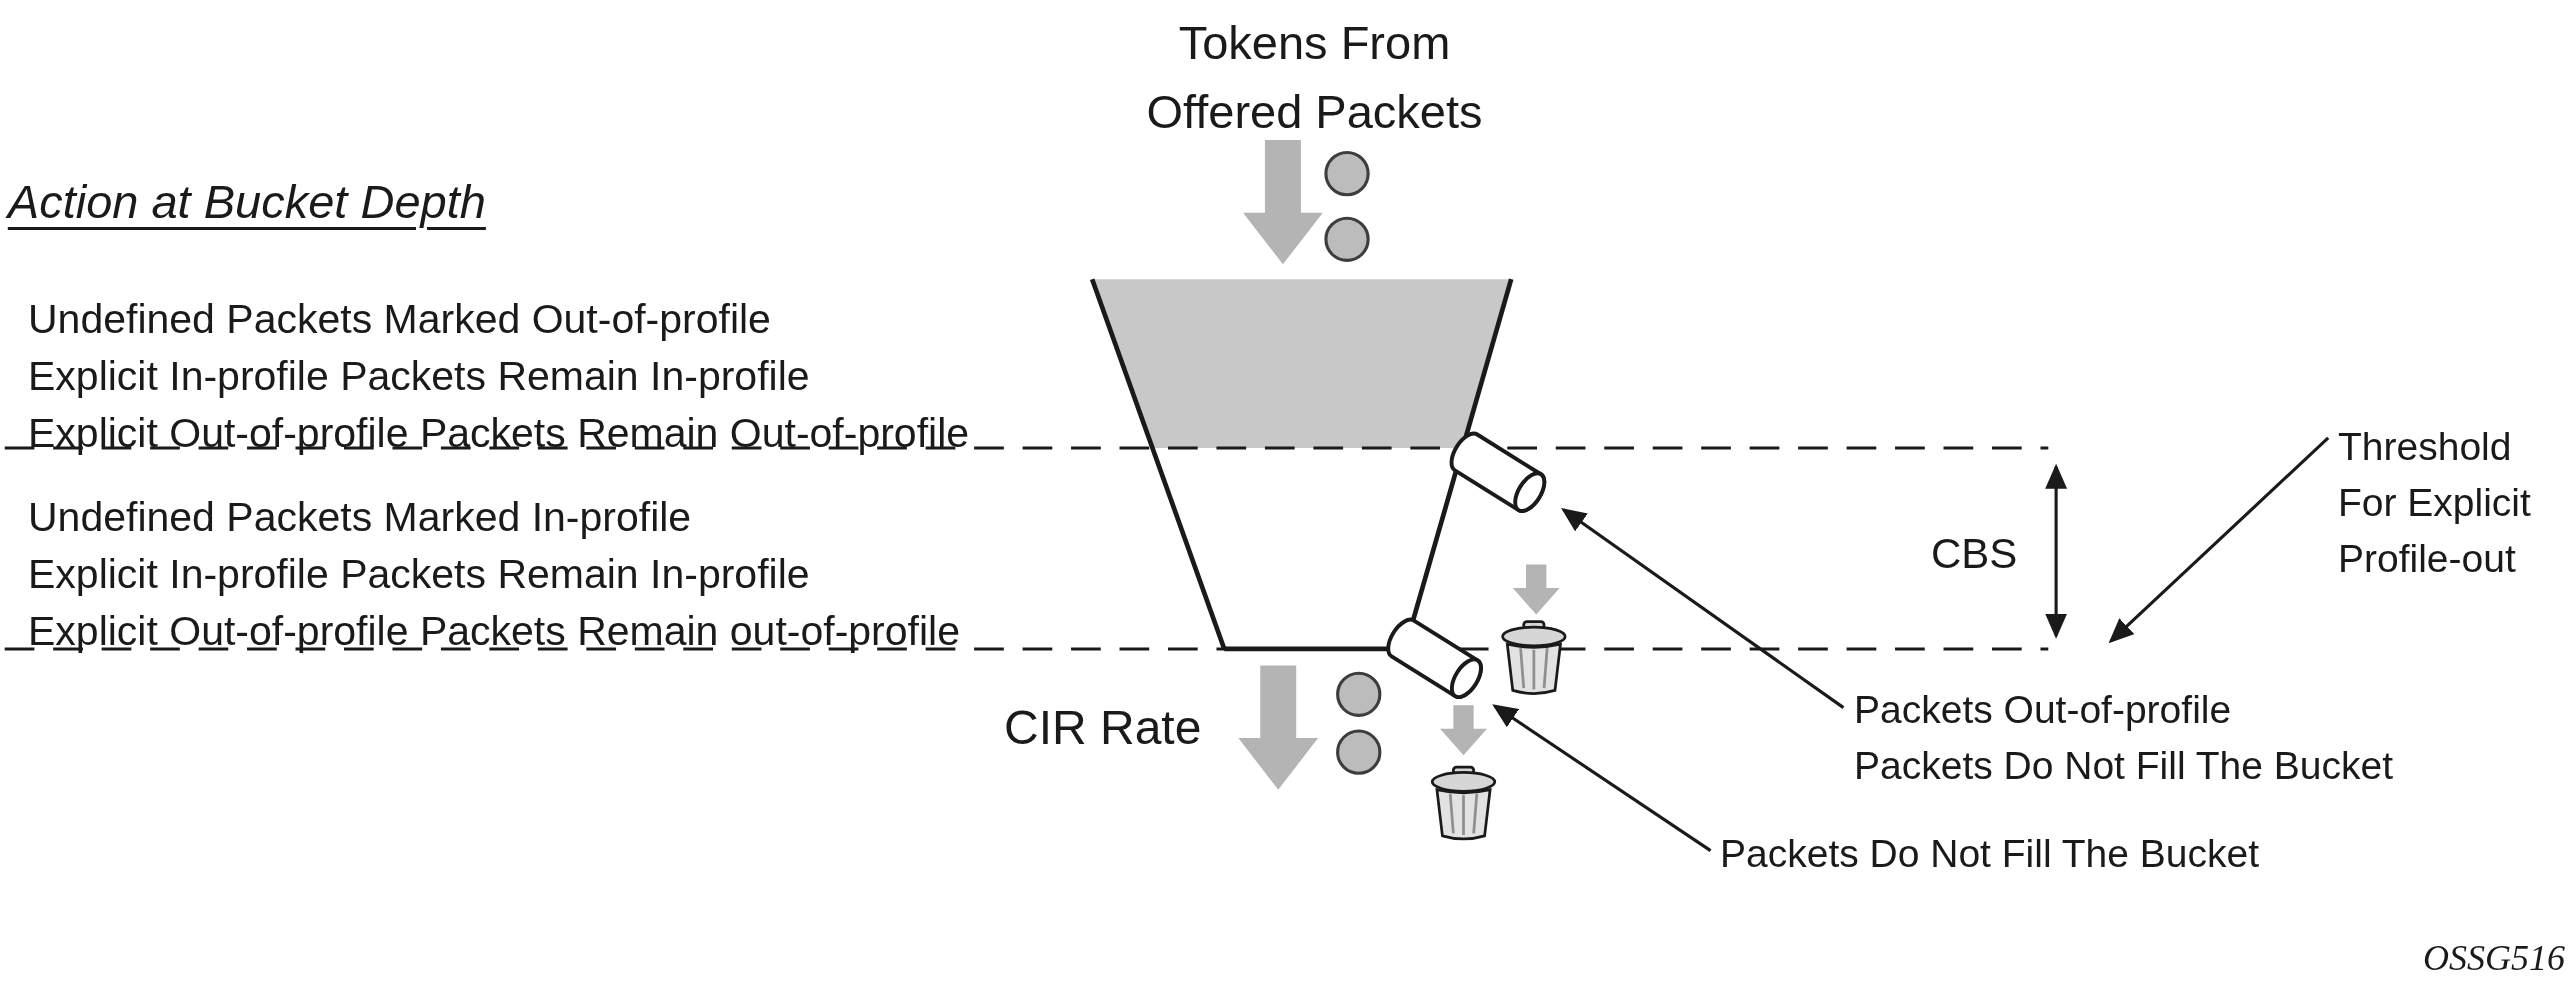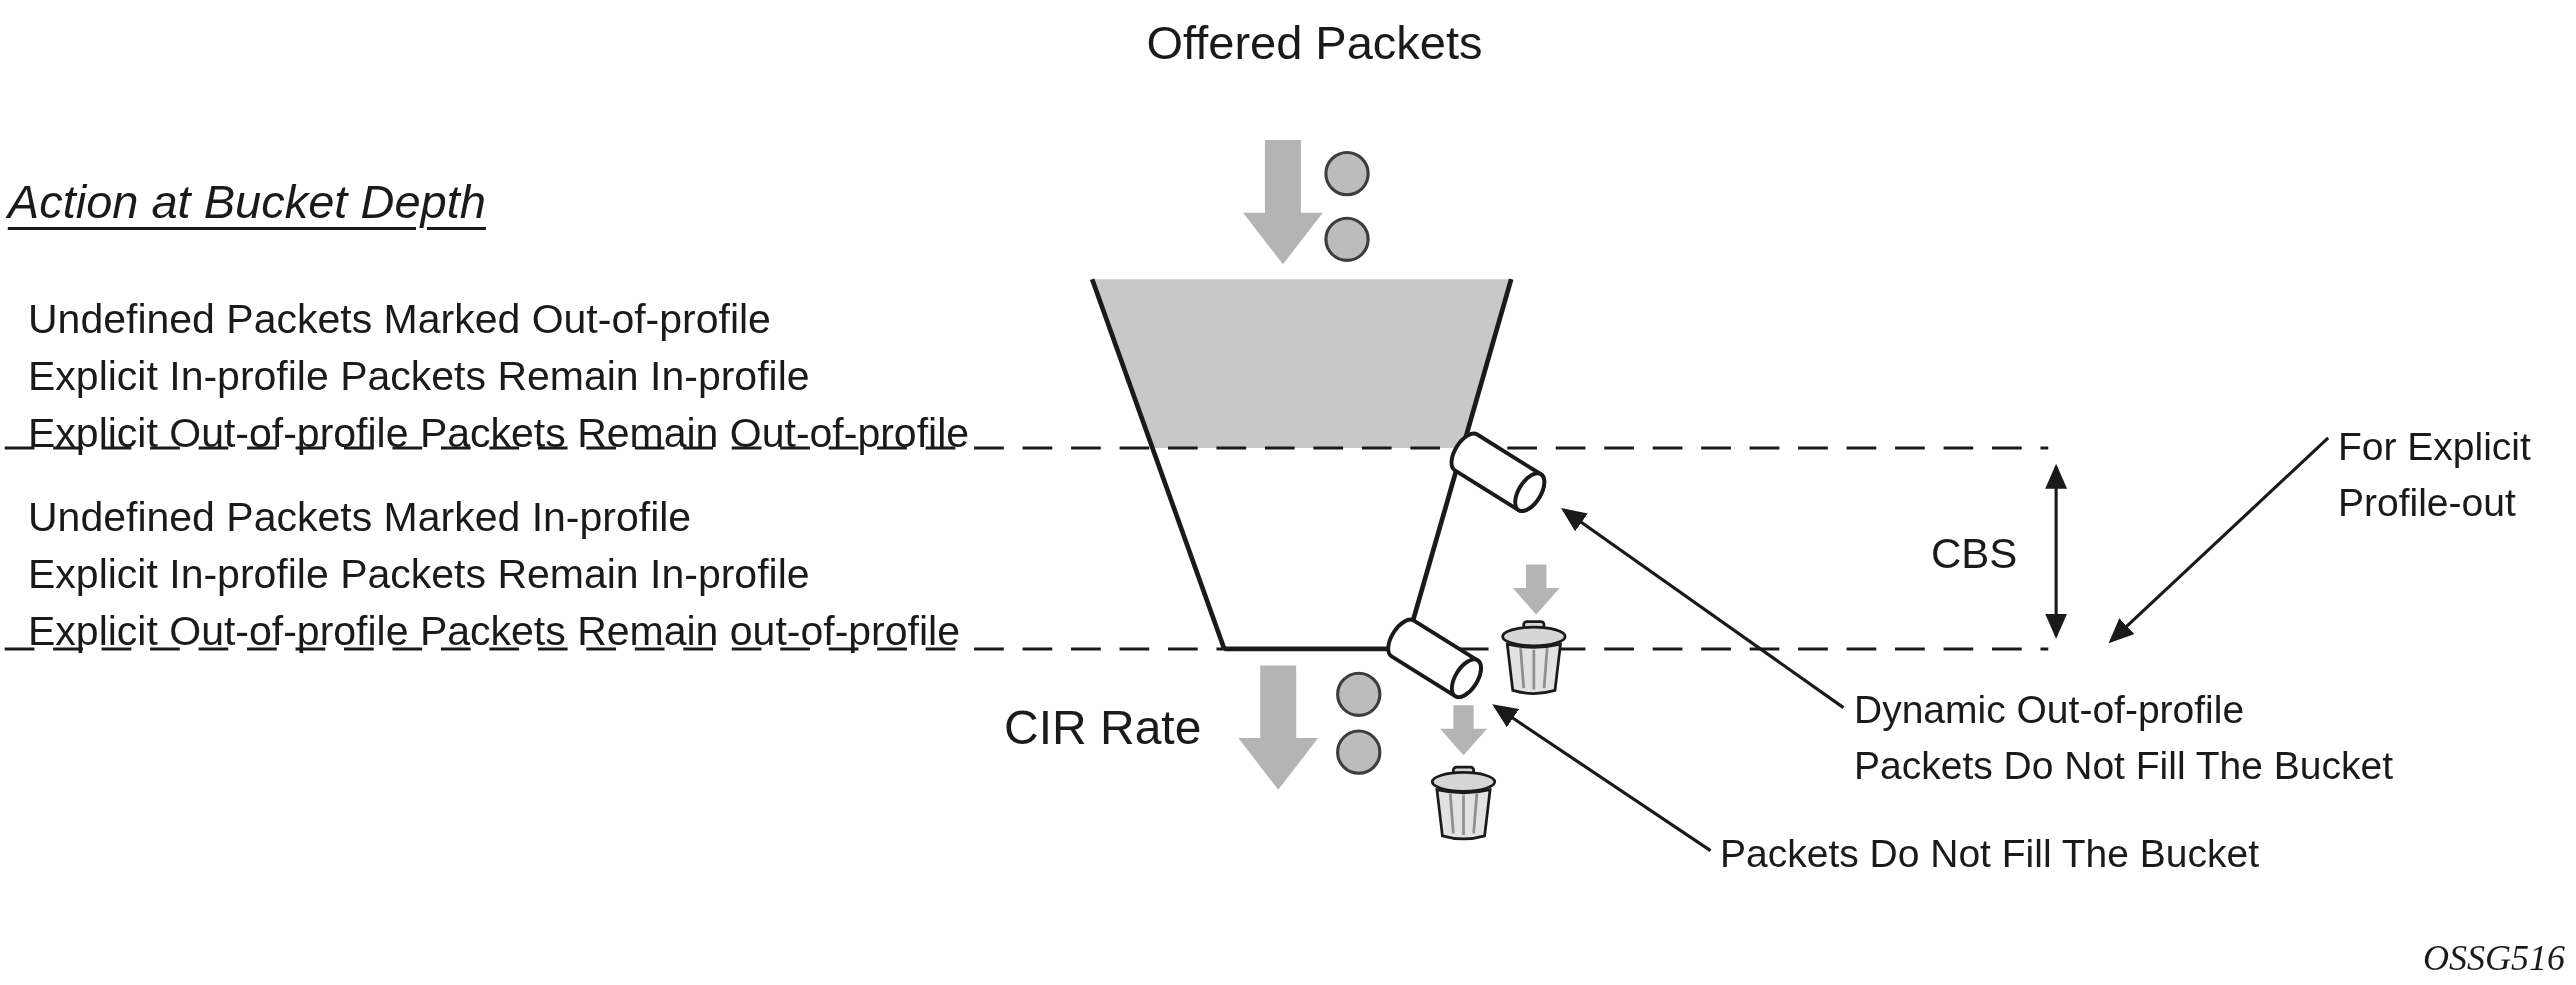--- a/index.html
+++ b/index.html
@@ -83,20 +83,21 @@
     <g transform="translate(1835,842) rotate(32)">
       <path d="M -48 -27 L 48 -27 A 14 27 0 0 1 48 27 L -48 27 A 14 27 0 0 1 -48 -27 Z" style="fill:#ffffff;stroke:var(--line,#1a1a1a);stroke-width:5"></path>
       <ellipse cx="48" cy="0" rx="14" ry="27" style="fill:#ffffff;stroke:var(--line,#1a1a1a);stroke-width:5"></ellipse>
     </g>
 
     <use href="#trash" transform="translate(1962,842)"></use>
     <use href="#trash" transform="translate(1872,1028)"></use>
   </svg>
 
   <div class="txt title-block" style="left:1041px;top:7.8px;width:547px;">
+    <div>Tokens From</div>
     <div>Offered Packets</div>
   </div>
 
   <div class="txt heading" style="left:7.8px;top:174px;">Action at Bucket Depth</div>
 
 
   <div class="txt body-lines" style="left:28px;top:291px;">
     <div>Undefined Packets Marked Out-of-profile</div>
     <div>Explicit In-profile Packets Remain In-profile</div>
     <div>Explicit Out-of-profile Packets Remain Out-of-profile</div>
@@ -104,28 +105,29 @@
 
   <div class="txt body-lines" style="left:28px;top:489px;">
     <div>Undefined Packets Marked In-profile</div>
     <div>Explicit In-profile Packets Remain In-profile</div>
     <div>Explicit Out-of-profile Packets Remain out-of-profile</div>
   </div>
 
   <div class="txt cbs-label" style="left:1931px;top:530px;">CBS</div>
 
   <div class="txt note-lines" style="left:2338px;top:419px;">
+    <div>Threshold</div>
     <div>For Explicit</div>
     <div>Profile-out</div>
   </div>
 
   <div class="txt cir-label" style="left:1004px;top:700px;">CIR Rate</div>
 
   <div class="txt note-lines" style="left:1854px;top:682px;">
-    <div>Dynamic Out-of-profile</div>
+    <div>Packets Out-of-profile</div>
     <div>Packets Do Not Fill The Bucket</div>
   </div>
 
   <div class="txt note-lines" style="left:1720px;top:826px;">
     <div>Packets Do Not Fill The Bucket</div>
   </div>
 
   <div class="txt figure-id" style="right:11px;top:937px;left:auto;margin-left:28px;">OSSG516</div>
 
 </div>

